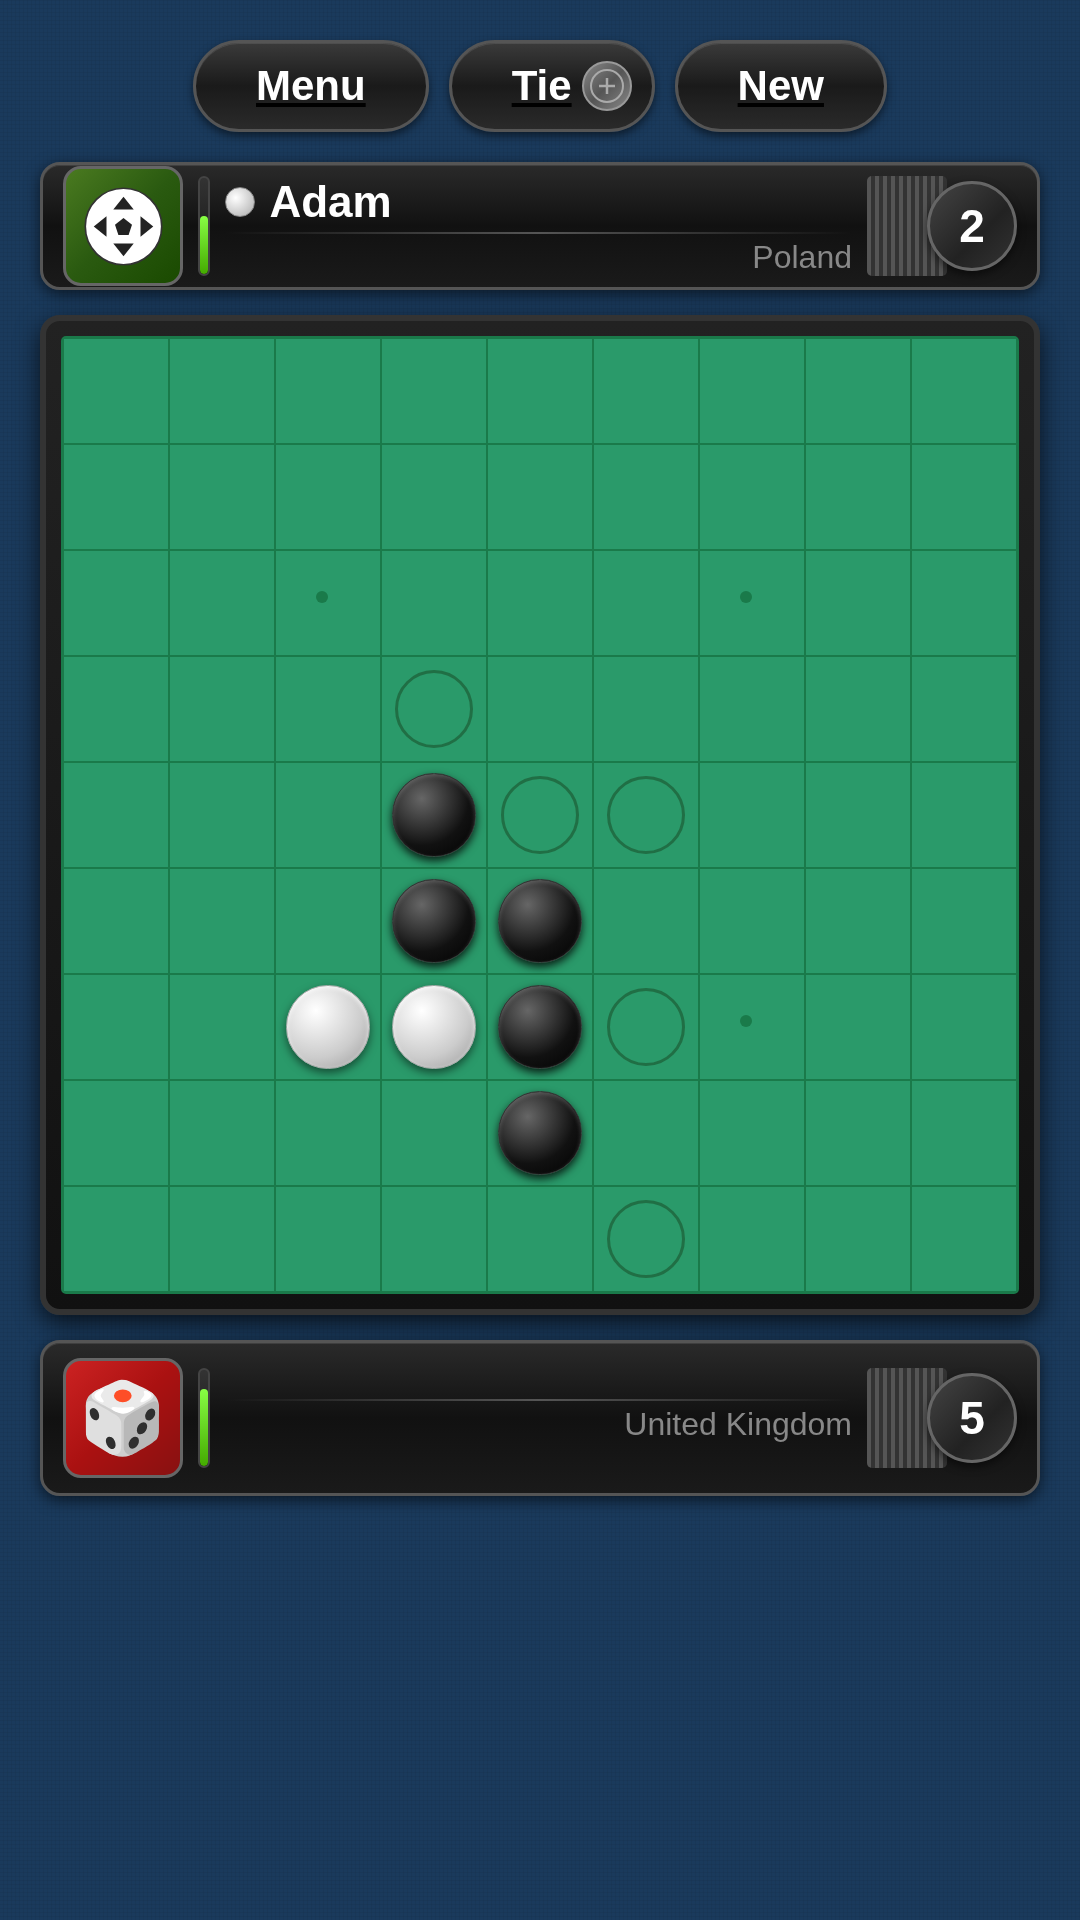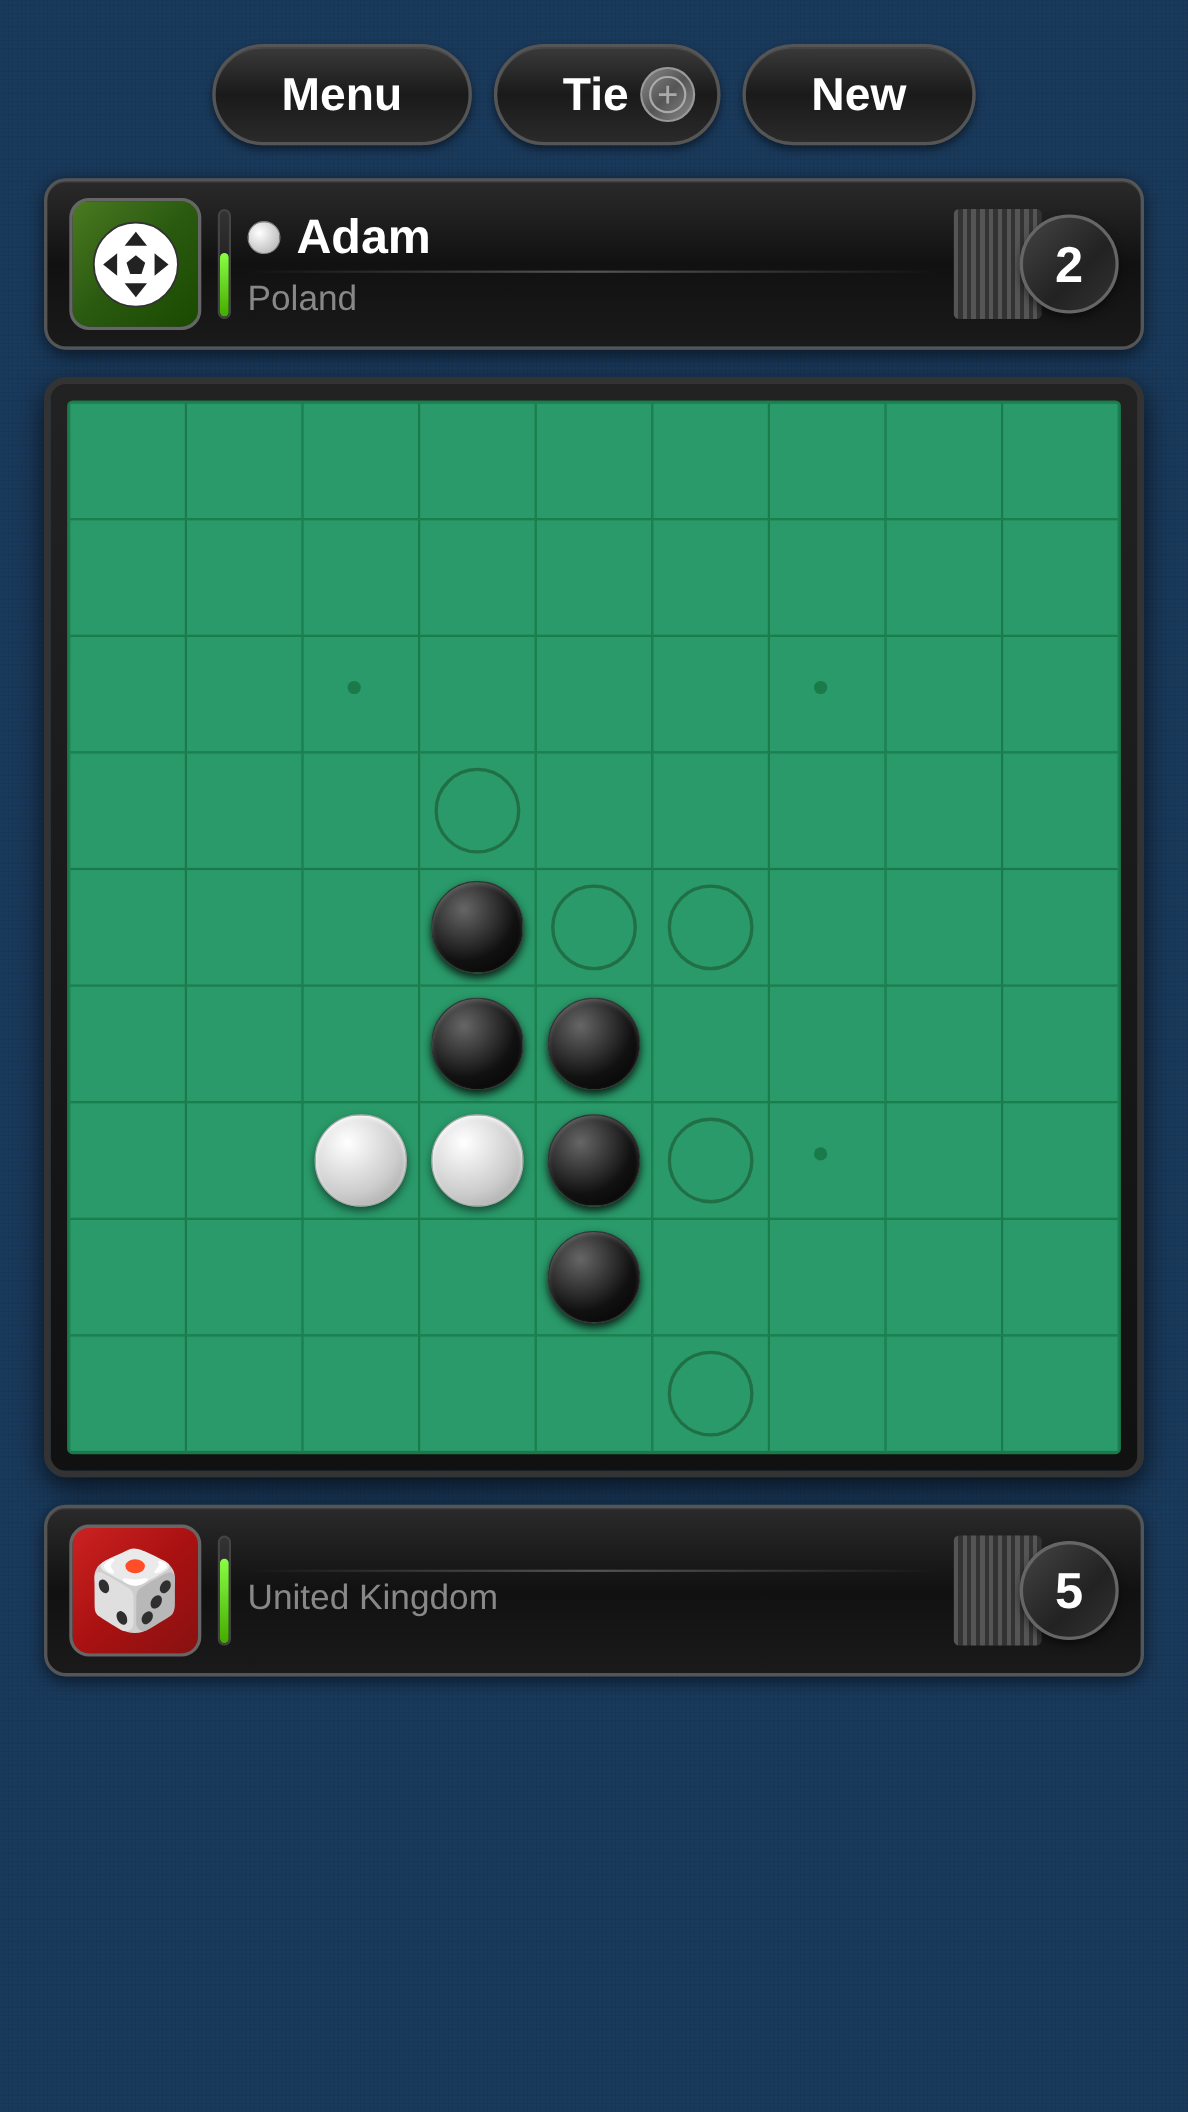--- a/index.html
+++ b/index.html
@@ -18,20 +18,21 @@
       align-items: center;
       padding: 30px 40px;
     }
 
     
     .top-buttons {
       display: flex;
       gap: 20px;
       margin-bottom: 30px;
       margin-top: 10px;
+      text-decoration: underline;
     }
 
     .top-btn {
       background: linear-gradient(180deg, #3a3a3a 0%, #1a1a1a 50%, #2a2a2a 100%);
       border: 3px solid #555;
       border-radius: 50px;
       color: white;
       font-size: 42px;
       font-weight: bold;
       padding: 18px 60px;
@@ -57,21 +58,21 @@
       justify-content: center;
       font-size: 24px;
     }
 
     
     .player-card {
       width: 100%;
       background: linear-gradient(180deg, #2a2a2a 0%, #111 50%, #1a1a1a 100%);
       border: 3px solid #555;
       border-radius: 20px;
-      padding: 15px 20px;
+      padding: 1px 20px;
       display: flex;
       align-items: center;
       gap: 15px;
       margin-bottom: 25px;
       box-shadow: 0 4px 15px rgba(0,0,0,0.6), inset 0 1px 0 rgba(255,255,255,0.1);
     }
 
     .player-avatar {
       width: 120px;
       height: 120px;
@@ -151,20 +152,21 @@
     .player-divider {
       height: 2px;
       background: linear-gradient(90deg, transparent, #555, transparent);
       margin: 5px 0;
     }
 
     .player-country {
       color: #888;
       font-size: 32px;
       margin-top: 4px;
+      text-align: right;
     }
 
     .player-score-section {
       display: flex;
       align-items: center;
       margin-left: auto;
     }
 
     .score-stripes {
       width: 80px;

